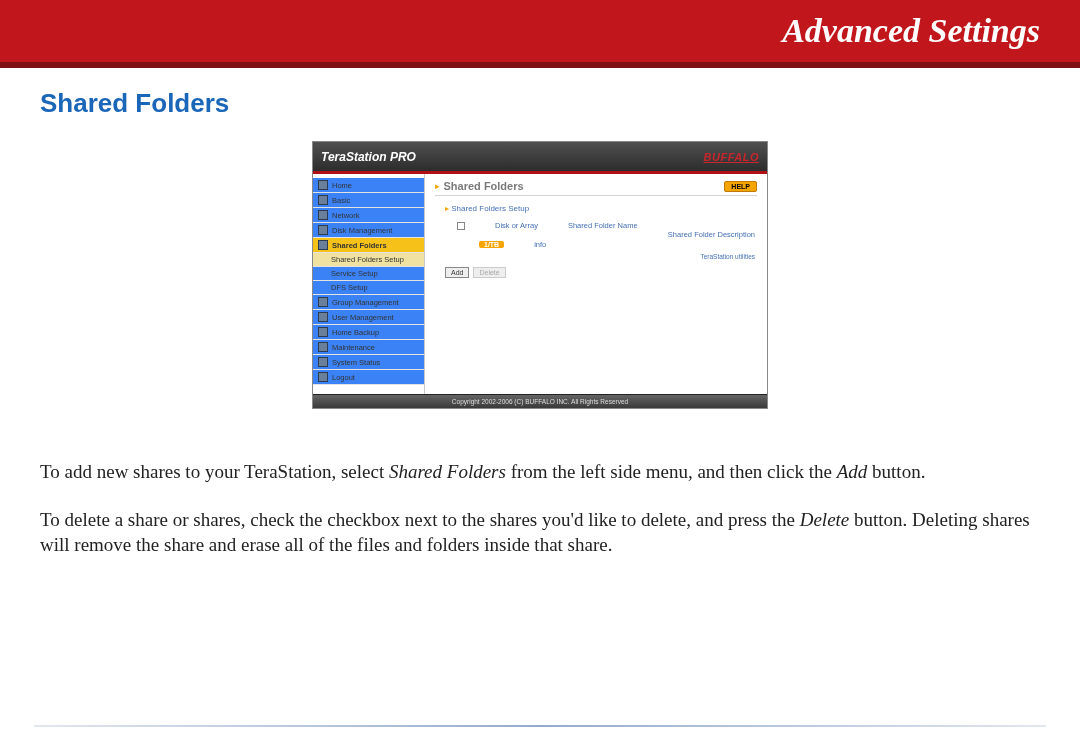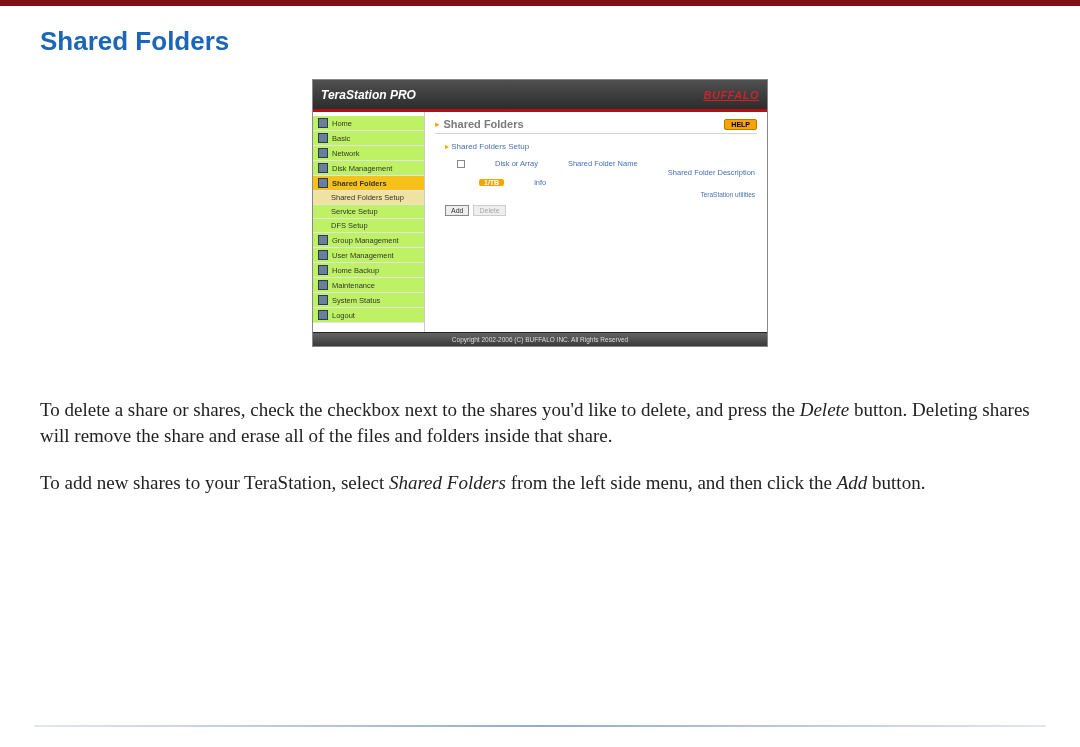--- a/index.html
+++ b/index.html
@@ -63,21 +63,21 @@
     background:#fff;
     border-right:1px solid #ccc;
     padding:4px 0;
   }
   .side-item {
     display:flex;
     align-items:center;
     gap:4px;
     padding:2px 5px;
     border-bottom:1px solid #e3e3e3;
-    background:#bef264;
+    background:#3b82f6;
     font-size:7.5px;
     cursor:pointer;
     white-space:nowrap;
     overflow:hidden;
   }
   .side-item.active { background:#f6c21a; font-weight:bold; }
   .side-item .mi {
     width:10px; height:10px; background:#6a7f9a; border:1px solid #2a3b52;
     display:inline-block; flex-shrink:0;
   }
@@ -134,20 +134,23 @@
     left:0; right:0; bottom:14px;
     text-align:center;
   }
   .page-footer .rule { height:2px; background:linear-gradient(to right, #cfd6e4, #4d73aa, #cfd6e4); margin:0 34px 6px 34px; border-radius:2px; opacity:0.6;}
   .page-footer .num { font-style:italic; color:#555; font-size:17px; }
 </style>
 </head>
 <body>
 <div class="page">
 
+<div class="red-banner">
+  <span>Advanced Settings</span>
+</div>
 <div class="red-underline"></div>
 
 <div class="content">
   <div class="section-title">Shared Folders</div>
 
   <div class="shot-wrap">
     <div class="shot">
       <div class="shot-header">
         <span class="logo">TeraStation PRO</span>
         <span class="brand">BUFFALO</span>
@@ -235,25 +238,25 @@
             <span class="mini-btn disabled">Delete</span>
           </div>
         </div>
       </div>
       <div class="shot-foot">Copyright 2002-2006 (C) BUFFALO INC. All Rights Reserved</div>
     </div>
   </div>
 
   <div class="body-text">
     <p>
+      <span>To add new shares to your TeraStation, select </span><em>Shared Folders</em><span> from the left side menu, and then click the </span><em>Add</em><span> button.</span>
+    </p>
+    <p>
       <span>To delete a share or shares, check the checkbox next to the shares you'd like to delete, and press the </span><em>Delete</em><span> button.  Deleting shares will remove the share and erase all of the files and folders inside that share.</span>
     </p>
-    <p>
-      <span>To add new shares to your TeraStation, select </span><em>Shared Folders</em><span> from the left side menu, and then click the </span><em>Add</em><span> button.</span>
-    </p>
   </div>
 </div>
 
 <div class="page-footer">
   <div class="rule"></div>
 </div>
 
 </div>
 
 </body></html>

